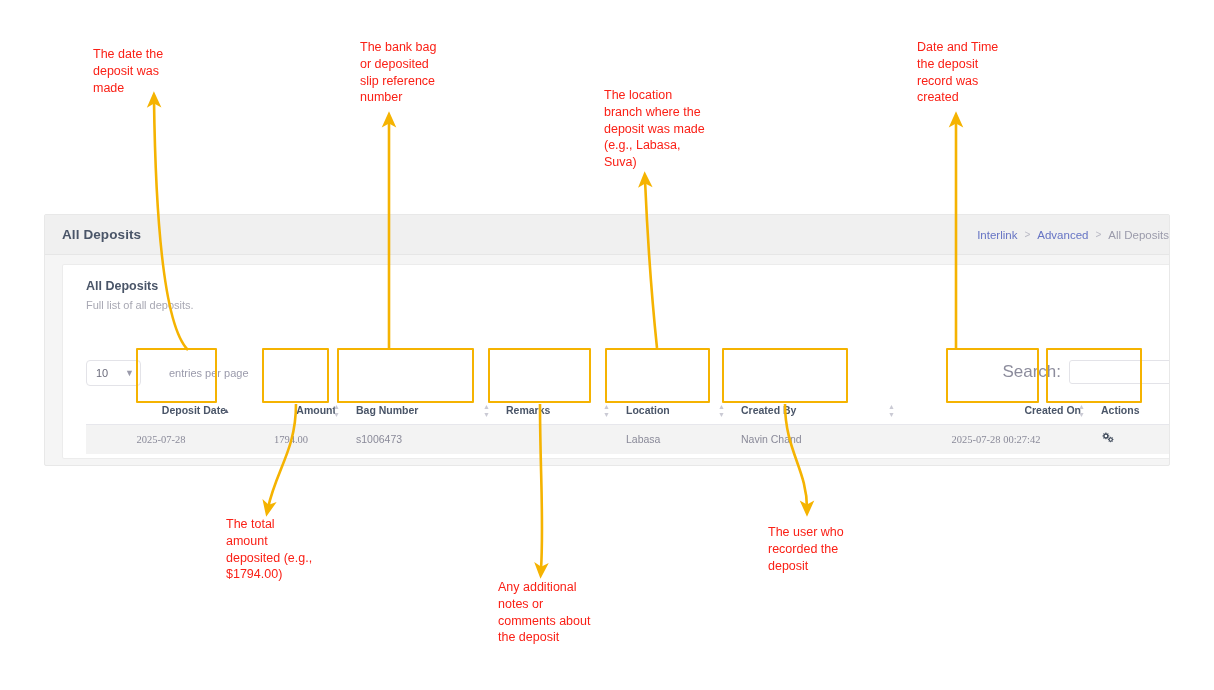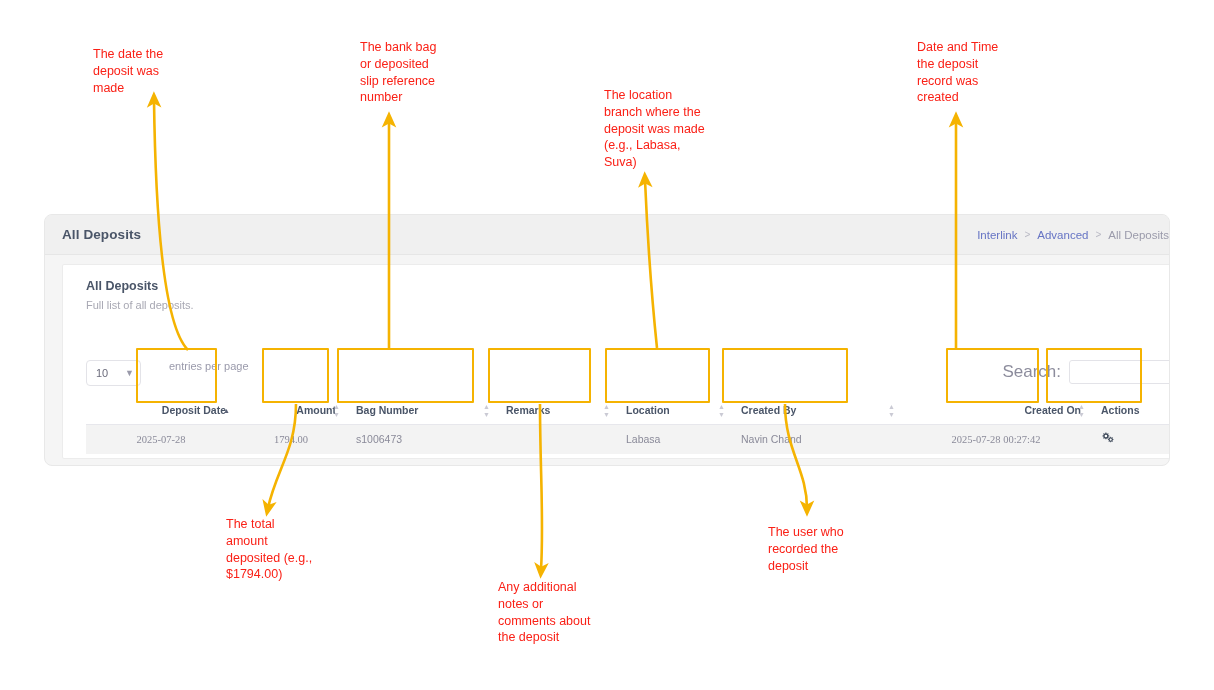--- a/index.html
+++ b/index.html
@@ -13,21 +13,21 @@
     overflow:hidden;
   }
   #stage { position:absolute; left:0; top:0; width:1214px; height:690px; }
 
   
   .app-panel {
     position:absolute;
     left:44px; top:214px; width:1126px; height:252px;
     background:#f5f5f5;
     border:1px solid #e8e8e8;
-    border-radius:8px;
+    border-radius:2px;
     overflow:hidden;
   }
   .panel-head {
     position:relative;
     height:40px;
     background:#f0f0f0;
     border-bottom:1px solid #e6e6e6;
     display:flex; align-items:center;
   }
   .panel-title {
@@ -59,21 +59,21 @@
     margin:6px 0 0 23px;
   }
 
   
   .controls {
     position:absolute; left:0; top:95px; width:100%;
     height:30px;
   }
   .len-wrap {
     position:absolute; left:23px; top:0;
-    display:flex; align-items:flex-start; gap:9px;
+    display:flex; align-items:center; gap:9px;
   }
   .len-select {
     width:55px; height:26px;
     border:1px solid #e3e3e8; border-radius:4px;
     background:#fff;
     display:flex; align-items:center; justify-content:space-between;
     padding:0 6px 0 9px;
     font-size:11px; color:#6b6b7b;
   }
   .chev { color:#9a9aaa; font-size:9px; line-height:1; }

